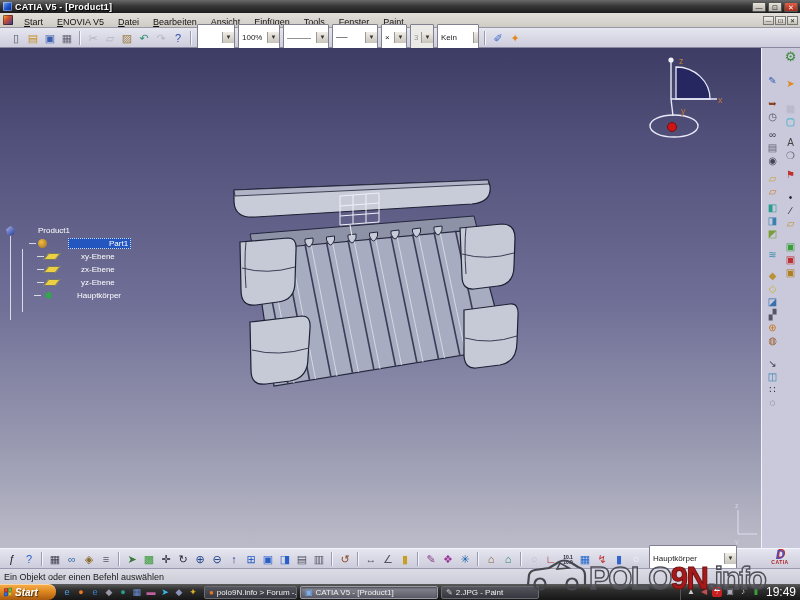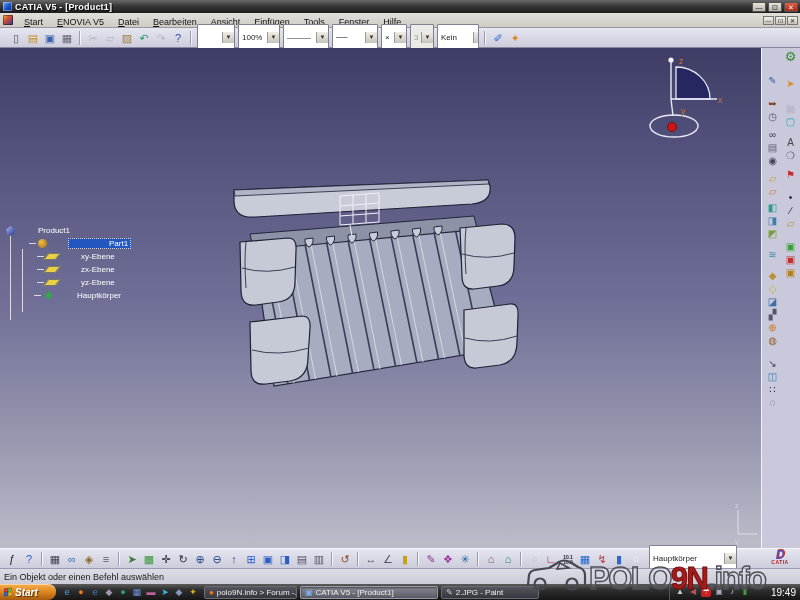--- a/index.html
+++ b/index.html
@@ -123,21 +123,21 @@
     background:linear-gradient(#55555e,#36363e);color:#eee;font-size:8px;
     display:flex;align-items:center;padding:0 4px;box-sizing:border-box;
     white-space:nowrap;overflow:hidden;}
   .taskbtn.active{background:linear-gradient(#8a8a96,#5a5a66);
     box-shadow:inset 0 1px 2px rgba(0,0,0,.5);border-color:#9a9aa6;}
   .taskbtn .tbicon{margin-right:3px;font-size:8px;}
   #tray{margin-left:auto;display:flex;align-items:center;gap:3px;padding-right:4px;
     border-left:1px solid #555;height:100%;padding-left:5px;}
   .trayicon{width:10px;height:10px;font-size:8px;line-height:10px;text-align:center;
     border-radius:2px;}
-  #clock{color:#fff;font-size:10px;margin-left:18px;}
+  #clock{color:#fff;font-size:12px;margin-left:2px;}
   
   #watermark{position:absolute;right:0;top:550px;width:275px;height:48px;z-index:60;
     pointer-events:none;display:flex;align-items:flex-end;}
   #watermark svg{flex:none;margin-bottom:6px;}
   .wm-txt{font-size:31px;font-weight:bold;letter-spacing:-1.5px;line-height:30px;
     margin-bottom:4px;}
   .wm-outline{color:rgba(225,225,230,.10);-webkit-text-stroke:1.4px #4e4e58;}
   .wm-accent{color:#a61a1a;-webkit-text-stroke:1px #701010;}
 </style>
 </head>
@@ -148,21 +148,21 @@
   <span id="title-text">CATIA V5 - [Product1]</span>
   <span class="win-btns" id="win-btns">
       <span class="wbtn">—</span>
       <span class="wbtn">⊡</span>
       <span class="wbtn close">✕</span>
     </span>
 </div>
 
 <div id="menubar">
   <span id="menubar-icon"></span>
-  <span id="menu-items"><span class="menu-item">Start</span><span class="menu-item">ENOVIA V5</span><span class="menu-item">Datei</span><span class="menu-item">Bearbeiten</span><span class="menu-item">Ansicht</span><span class="menu-item">Einfügen</span><span class="menu-item">Tools</span><span class="menu-item">Fenster</span><span class="menu-item">Hilfe</span></span>
+  <span id="menu-items"><span class="menu-item">Start</span><span class="menu-item">ENOVIA V5</span><span class="menu-item">Datei</span><span class="menu-item">Bearbeiten</span><span class="menu-item">Ansicht</span><span class="menu-item">Einfügen</span><span class="menu-item">Tools</span><span class="menu-item">Fenster</span><span class="menu-item">Paint</span></span>
   <span class="mdi-btns" id="mdi-btns">
       <span class="mbtn">—</span>
       <span class="mbtn">⊡</span>
       <span class="mbtn close">✕</span>
     </span>
 </div>
 
 <div id="toolbar-top">
     <span class="ticon" style="color: rgb(85, 85, 102);">▯</span>
     <span class="ticon" style="color: rgb(200, 146, 42);">▤</span>

